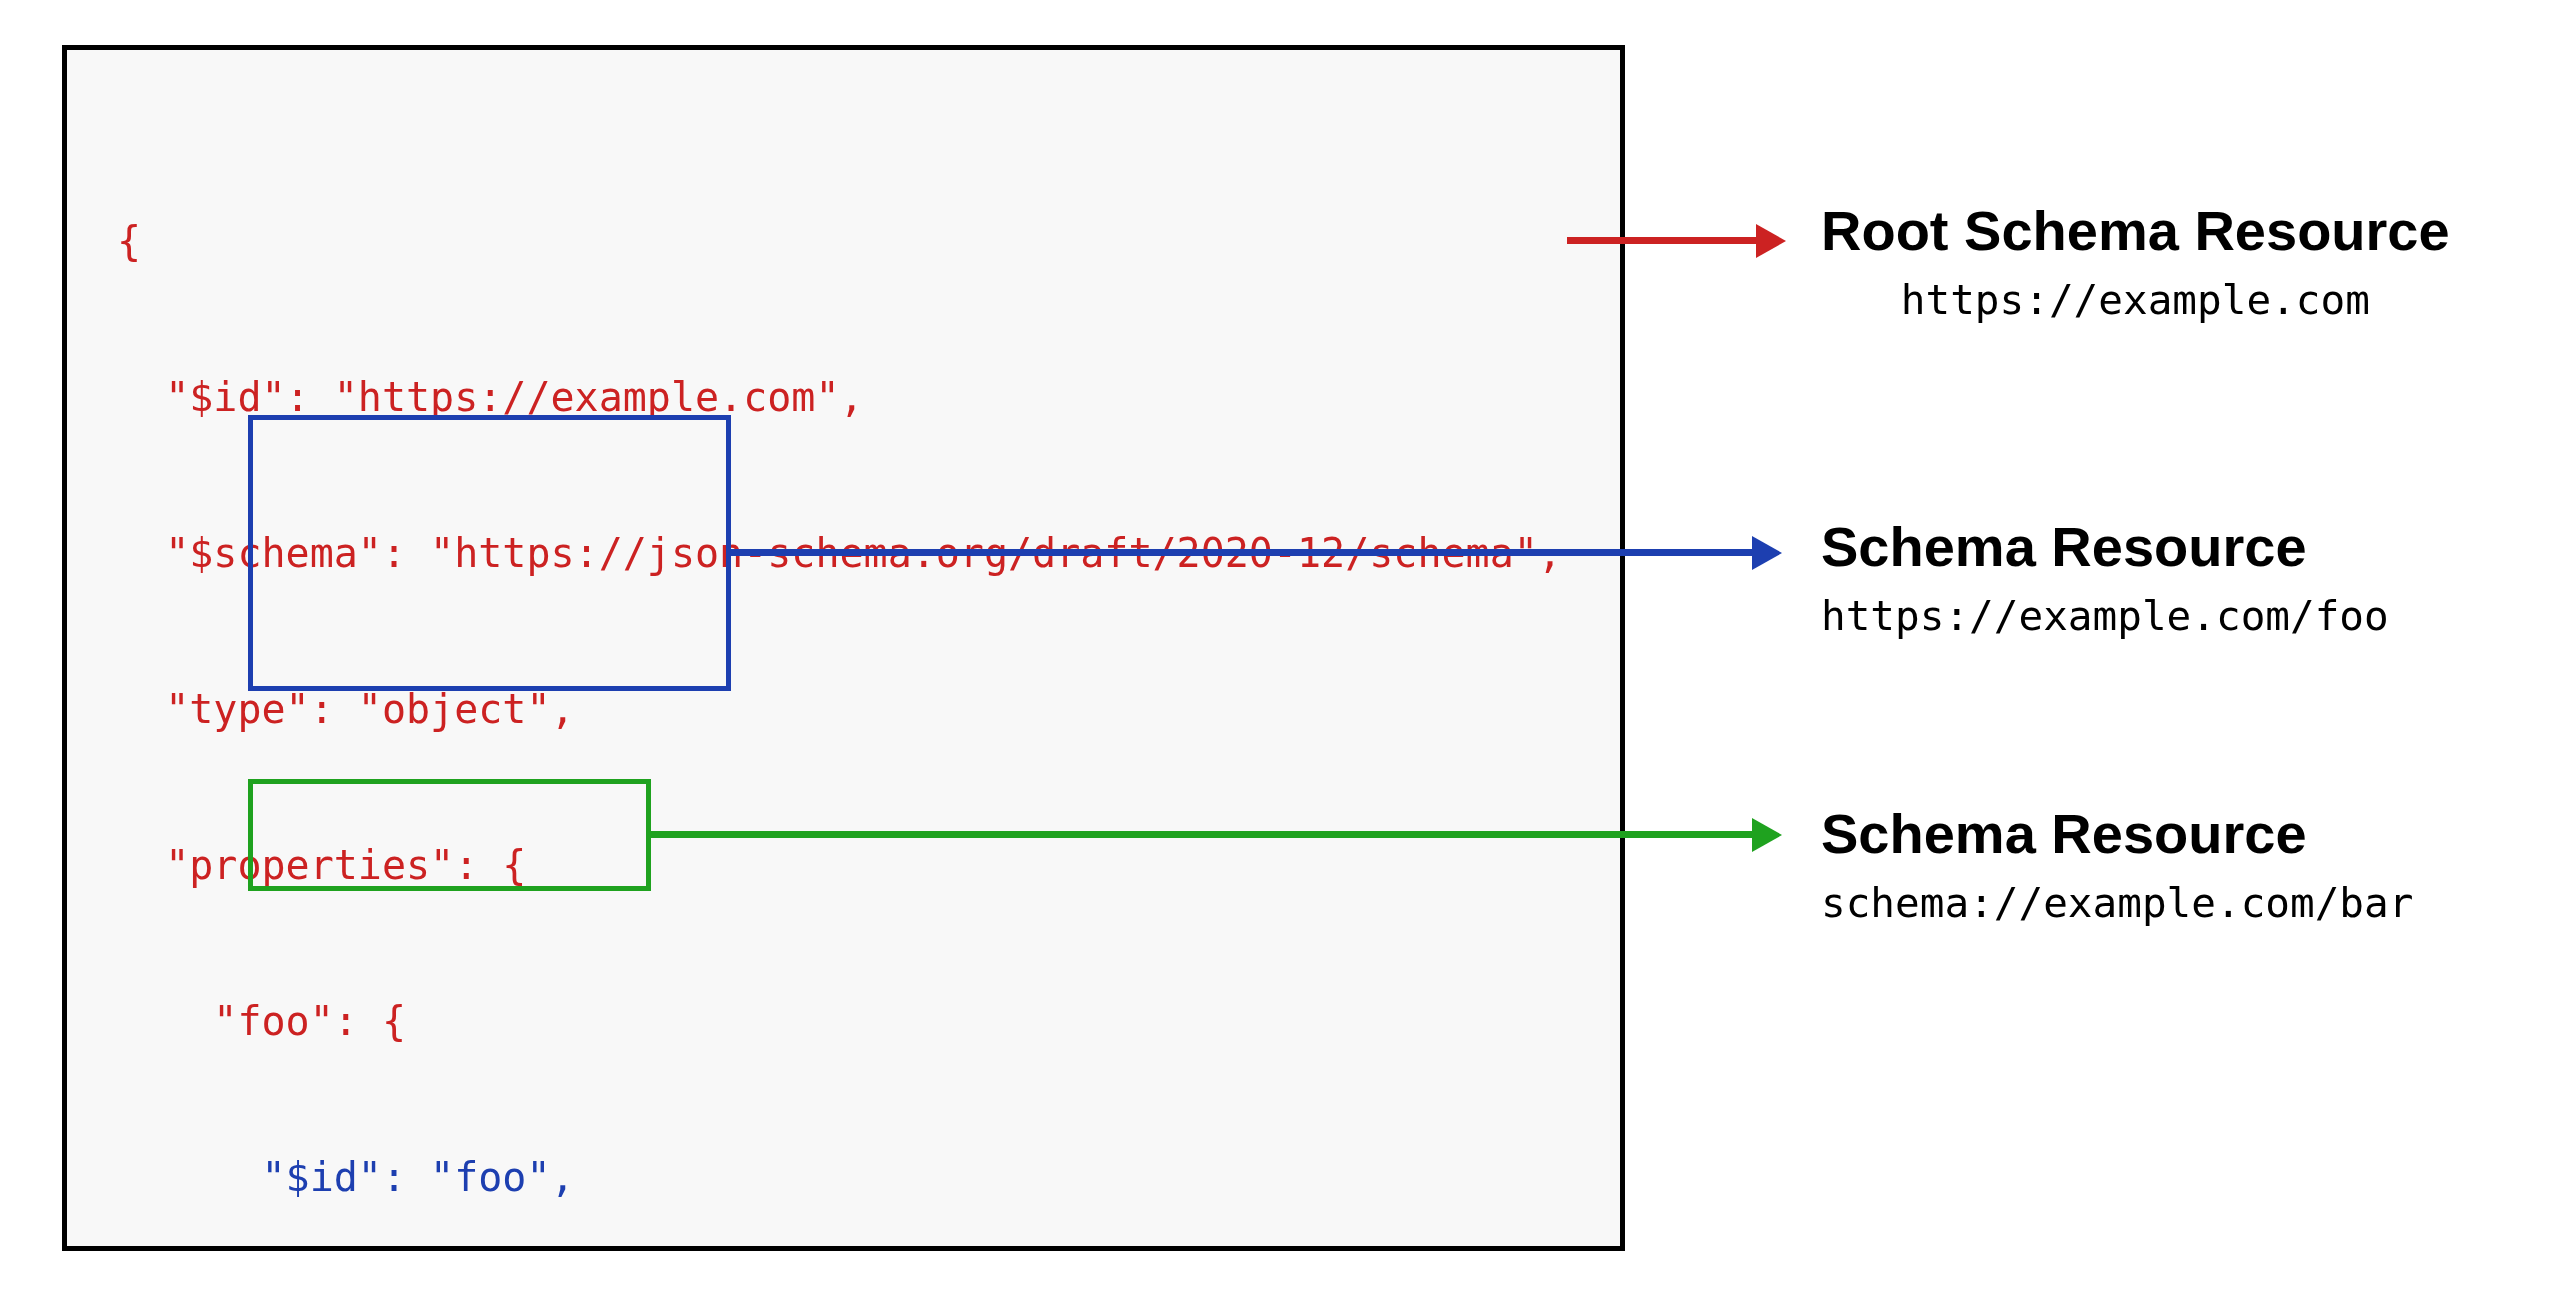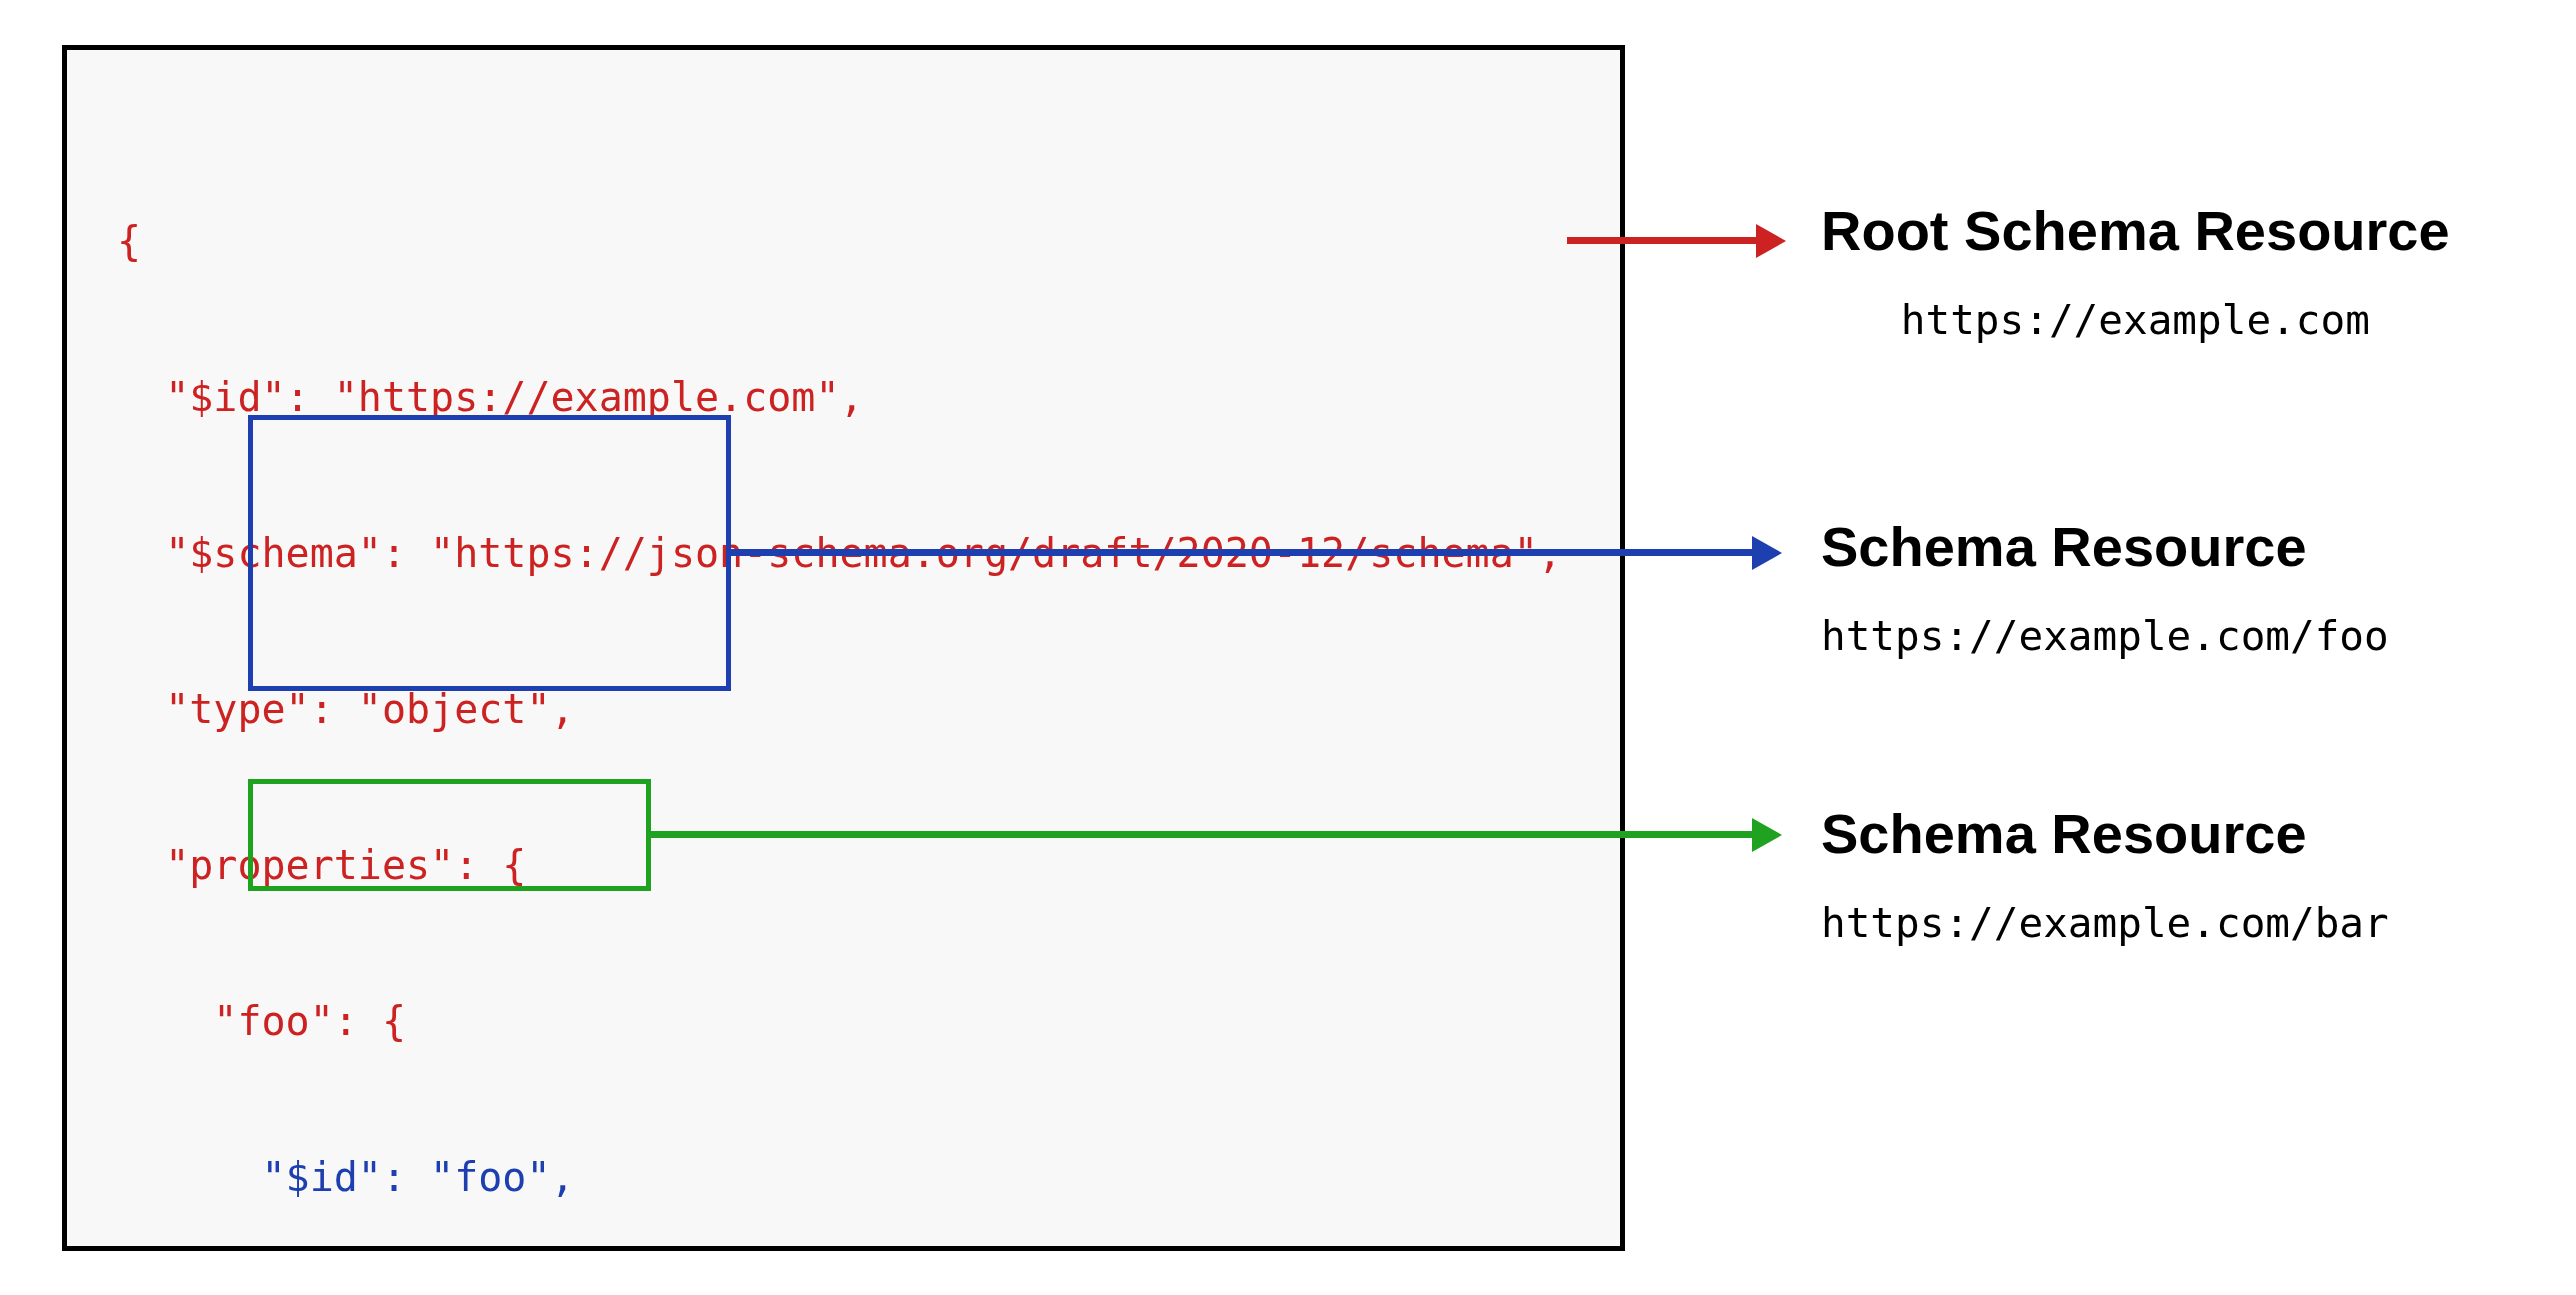--- a/index.html
+++ b/index.html
@@ -100,21 +100,21 @@
   .annotation--bar  { top: 801px; }
   .annotation .title {
     font-family: "Liberation Sans", sans-serif;
     font-weight: bold;
     font-size: 56px;
     line-height: 65px;
     color: var(--label-text, #000);
     white-space: nowrap;
   }
   .annotation .url {
-    margin-top: 34px;
+    margin-top: 14px;
     font-family: "DejaVu Sans Mono", monospace;
     font-size: 41px;
     line-height: 47px;
     color: var(--label-text, #000);
     white-space: nowrap;
   }
 </style>
 </head>
 <body>
 
@@ -165,17 +165,17 @@
   <div class="annotation annotation--root">
     <div class="title">Root Schema Resource</div>
     <div class="url">https://example.com</div>
   </div>
   <div class="annotation annotation--foo">
     <div class="title">Schema Resource</div>
     <div class="url">https://example.com/foo</div>
   </div>
   <div class="annotation annotation--bar">
     <div class="title">Schema Resource</div>
-    <div class="url">https://example.com/bar</div>
+    <div class="url">schema://example.com/bar</div>
   </div>
 
 </div>
 
 
 </body></html>

